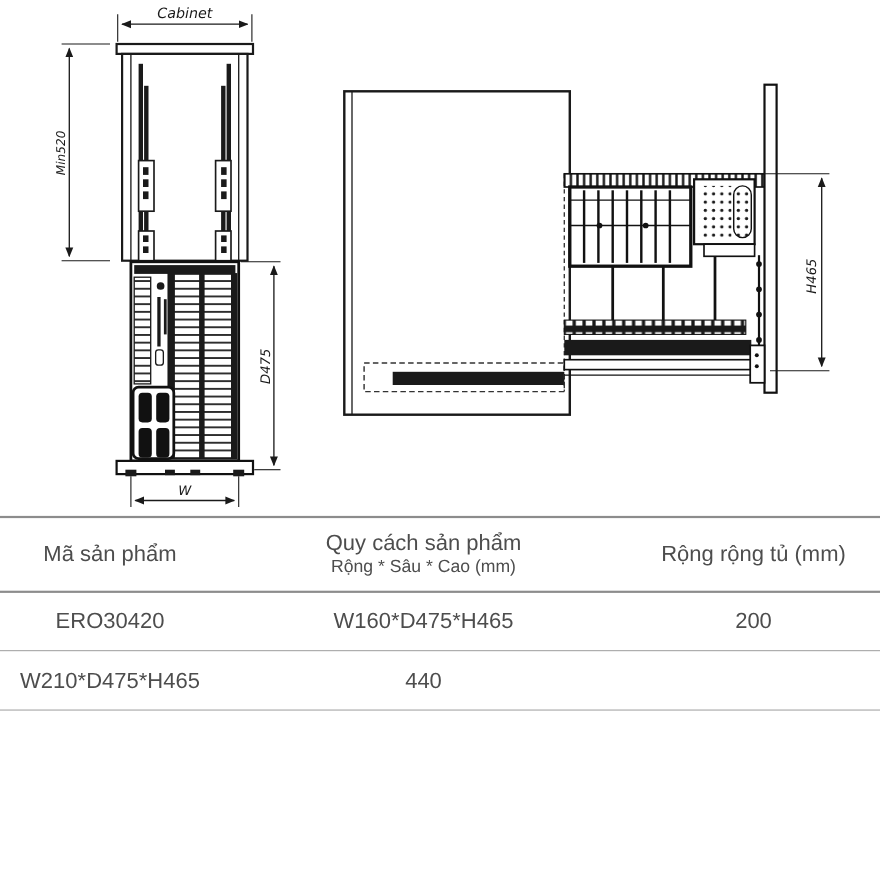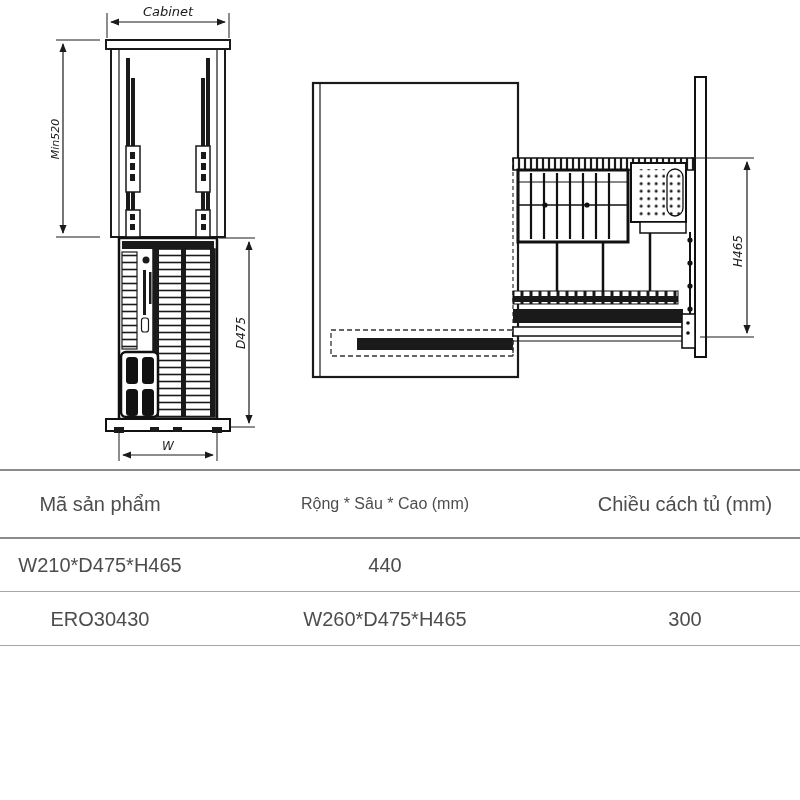--- a/index.html
+++ b/index.html
@@ -199,30 +199,31 @@
         <line x1="747" y1="162" x2="747" y2="333" stroke="#1a1a1a" stroke-width="1.2" marker-start="url(#arr)" marker-end="url(#arr)"></line>
         <text class="dimtxt" font-size="12" text-anchor="middle" transform="rotate(-90 742 251)" x="742" y="251">H465</text>
       </g>
     </g>
   </svg>
 
   <div class="spec-table">
     <div class="trow thead">
       <div class="cell">Mã sản phẩm</div>
       <div class="cell">
+        <div>Quy cách sản phẩm</div>
         <div class="l2">Rộng * Sâu * Cao (mm)</div>
       </div>
-      <div class="cell">Chiều cách tủ (mm)</div>
-    </div>
-
+      <div class="cell">Rộng rộng tủ (mm)</div>
+    </div>
+
+    <div class="trow">
+      <div class="cell">ERO30420</div>
+      <div class="cell">W160*D475*H465</div>
+      <div class="cell">200</div>
+    </div>
     <div class="trow">
       <div class="cell">W210*D475*H465</div>
       <div class="cell">440</div>
     </div>
     <div class="trow">
-      <div class="cell">ERO30430</div>
-      <div class="cell">W260*D475*H465</div>
-      <div class="cell">300</div>
-    </div>
-    <div class="trow">
     </div>
   </div>
 </div>
 
 </body></html>

